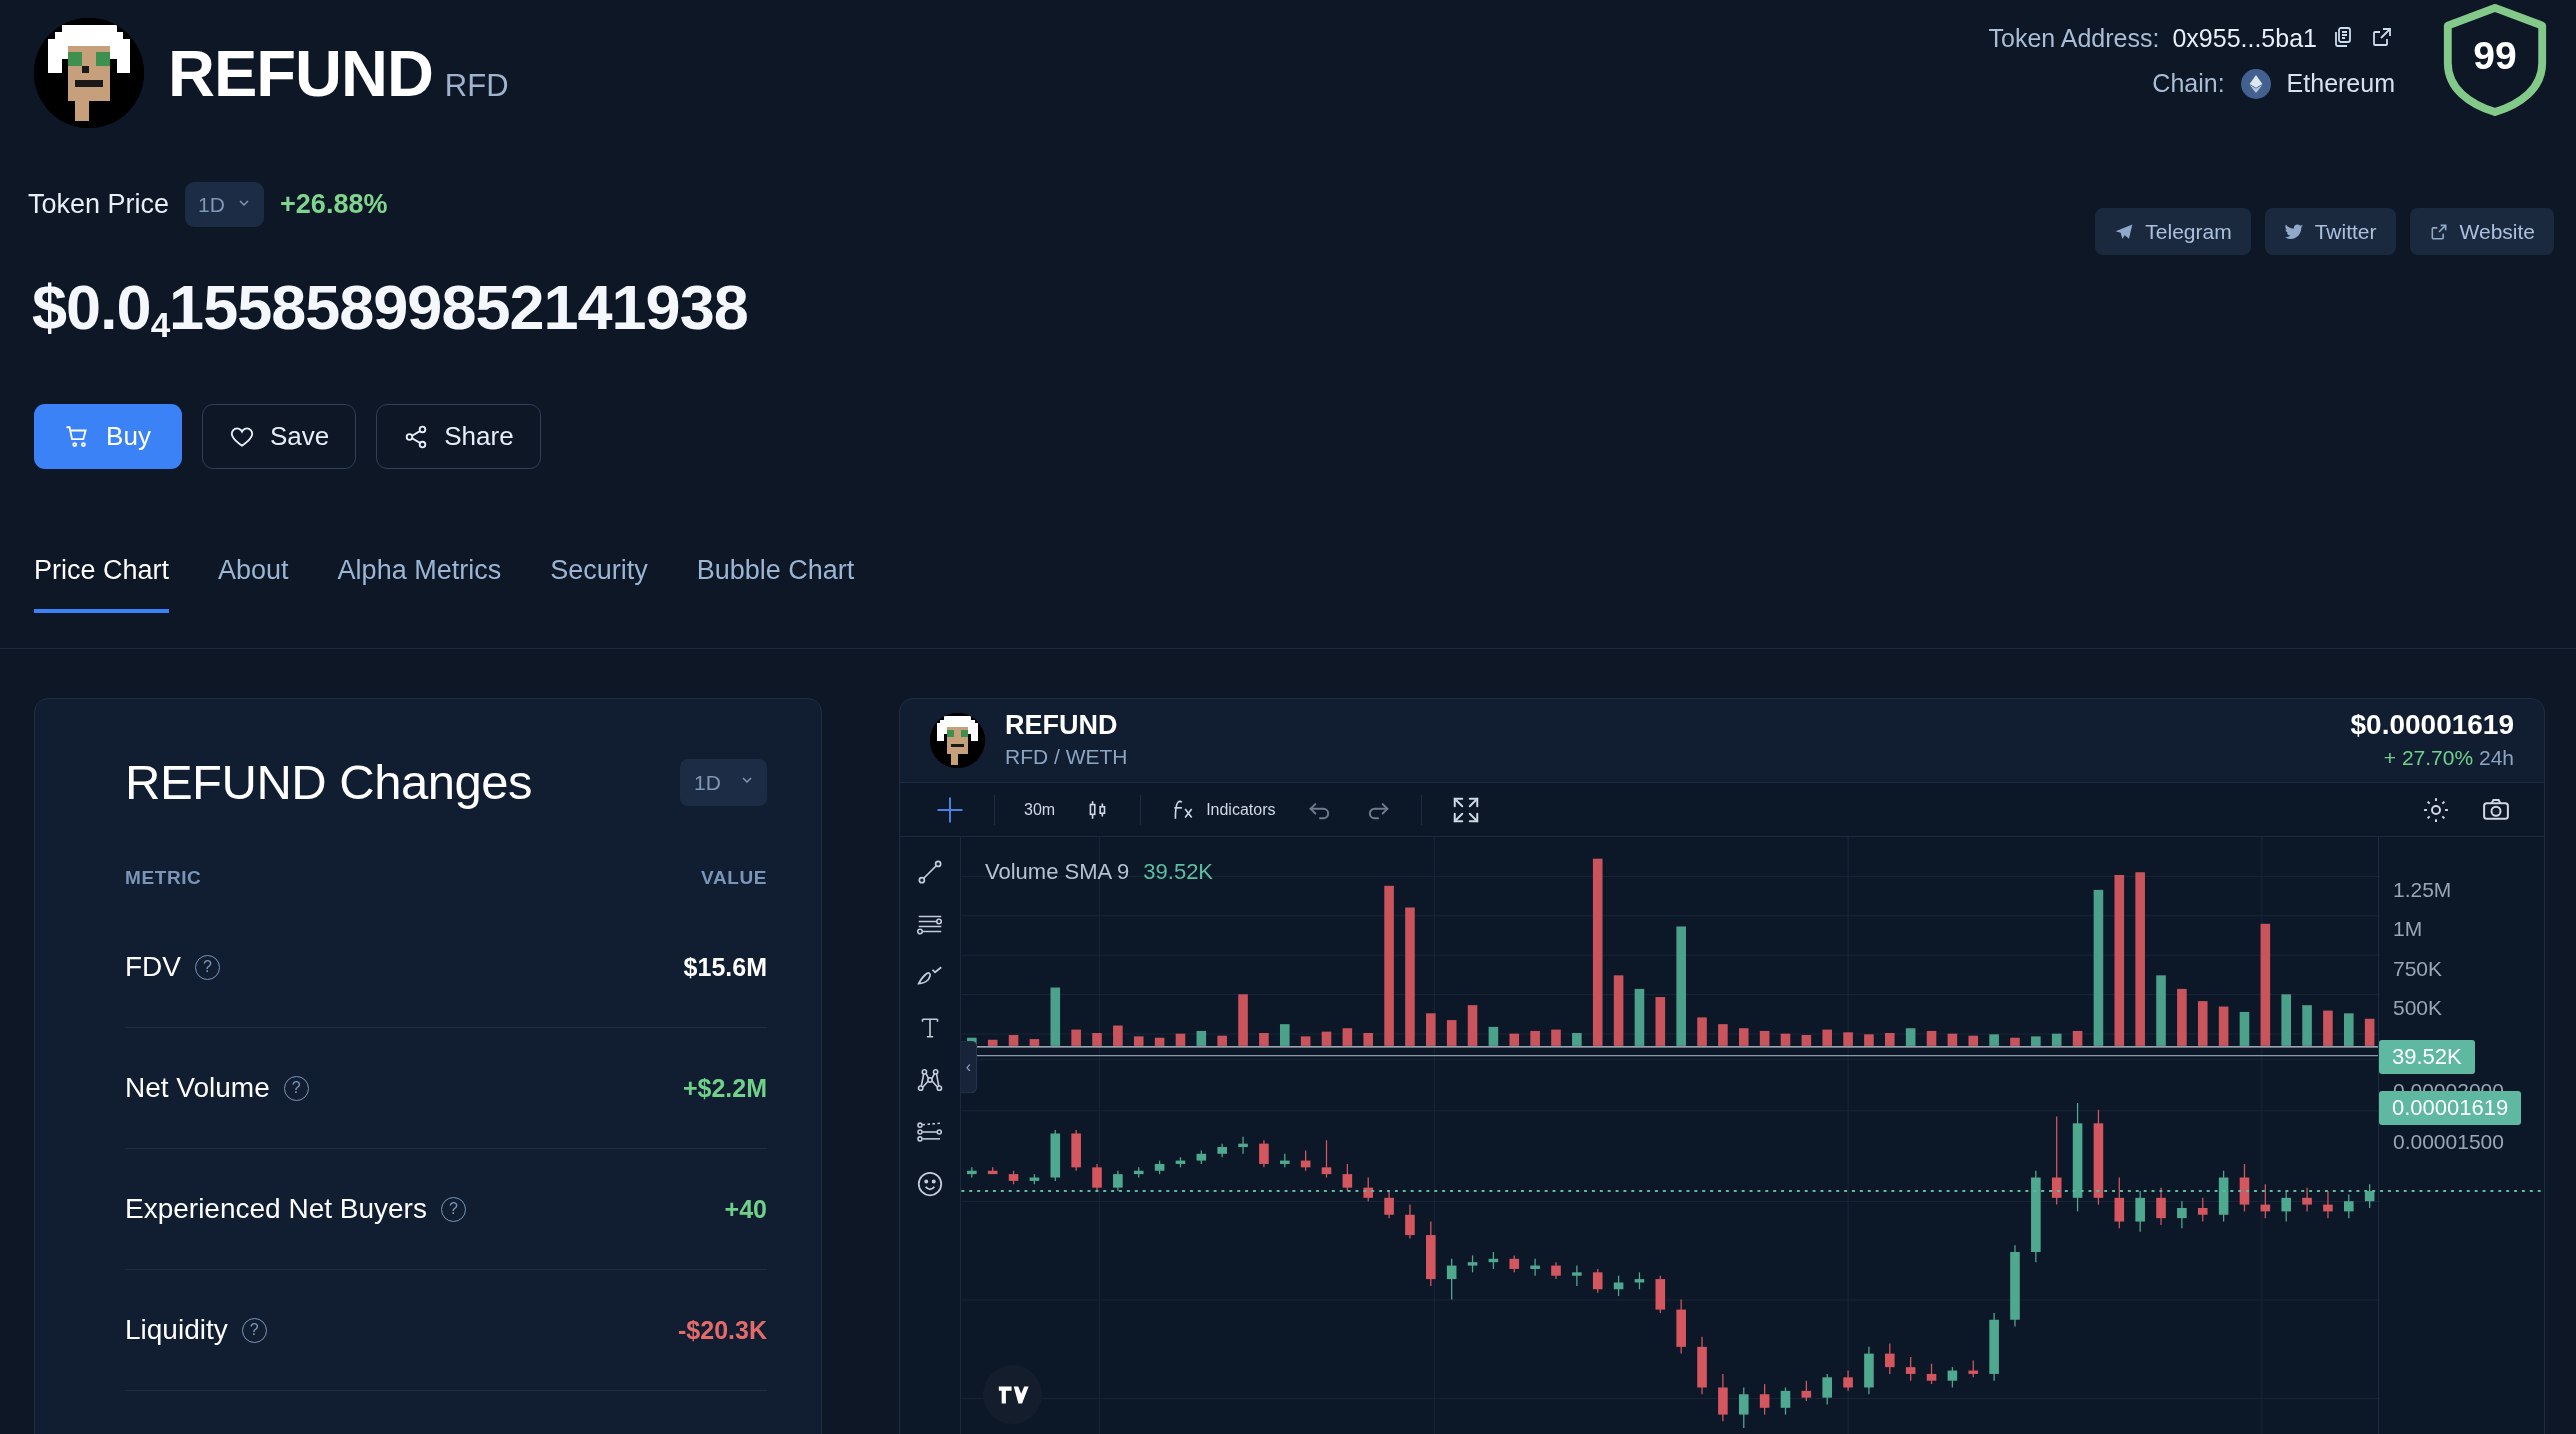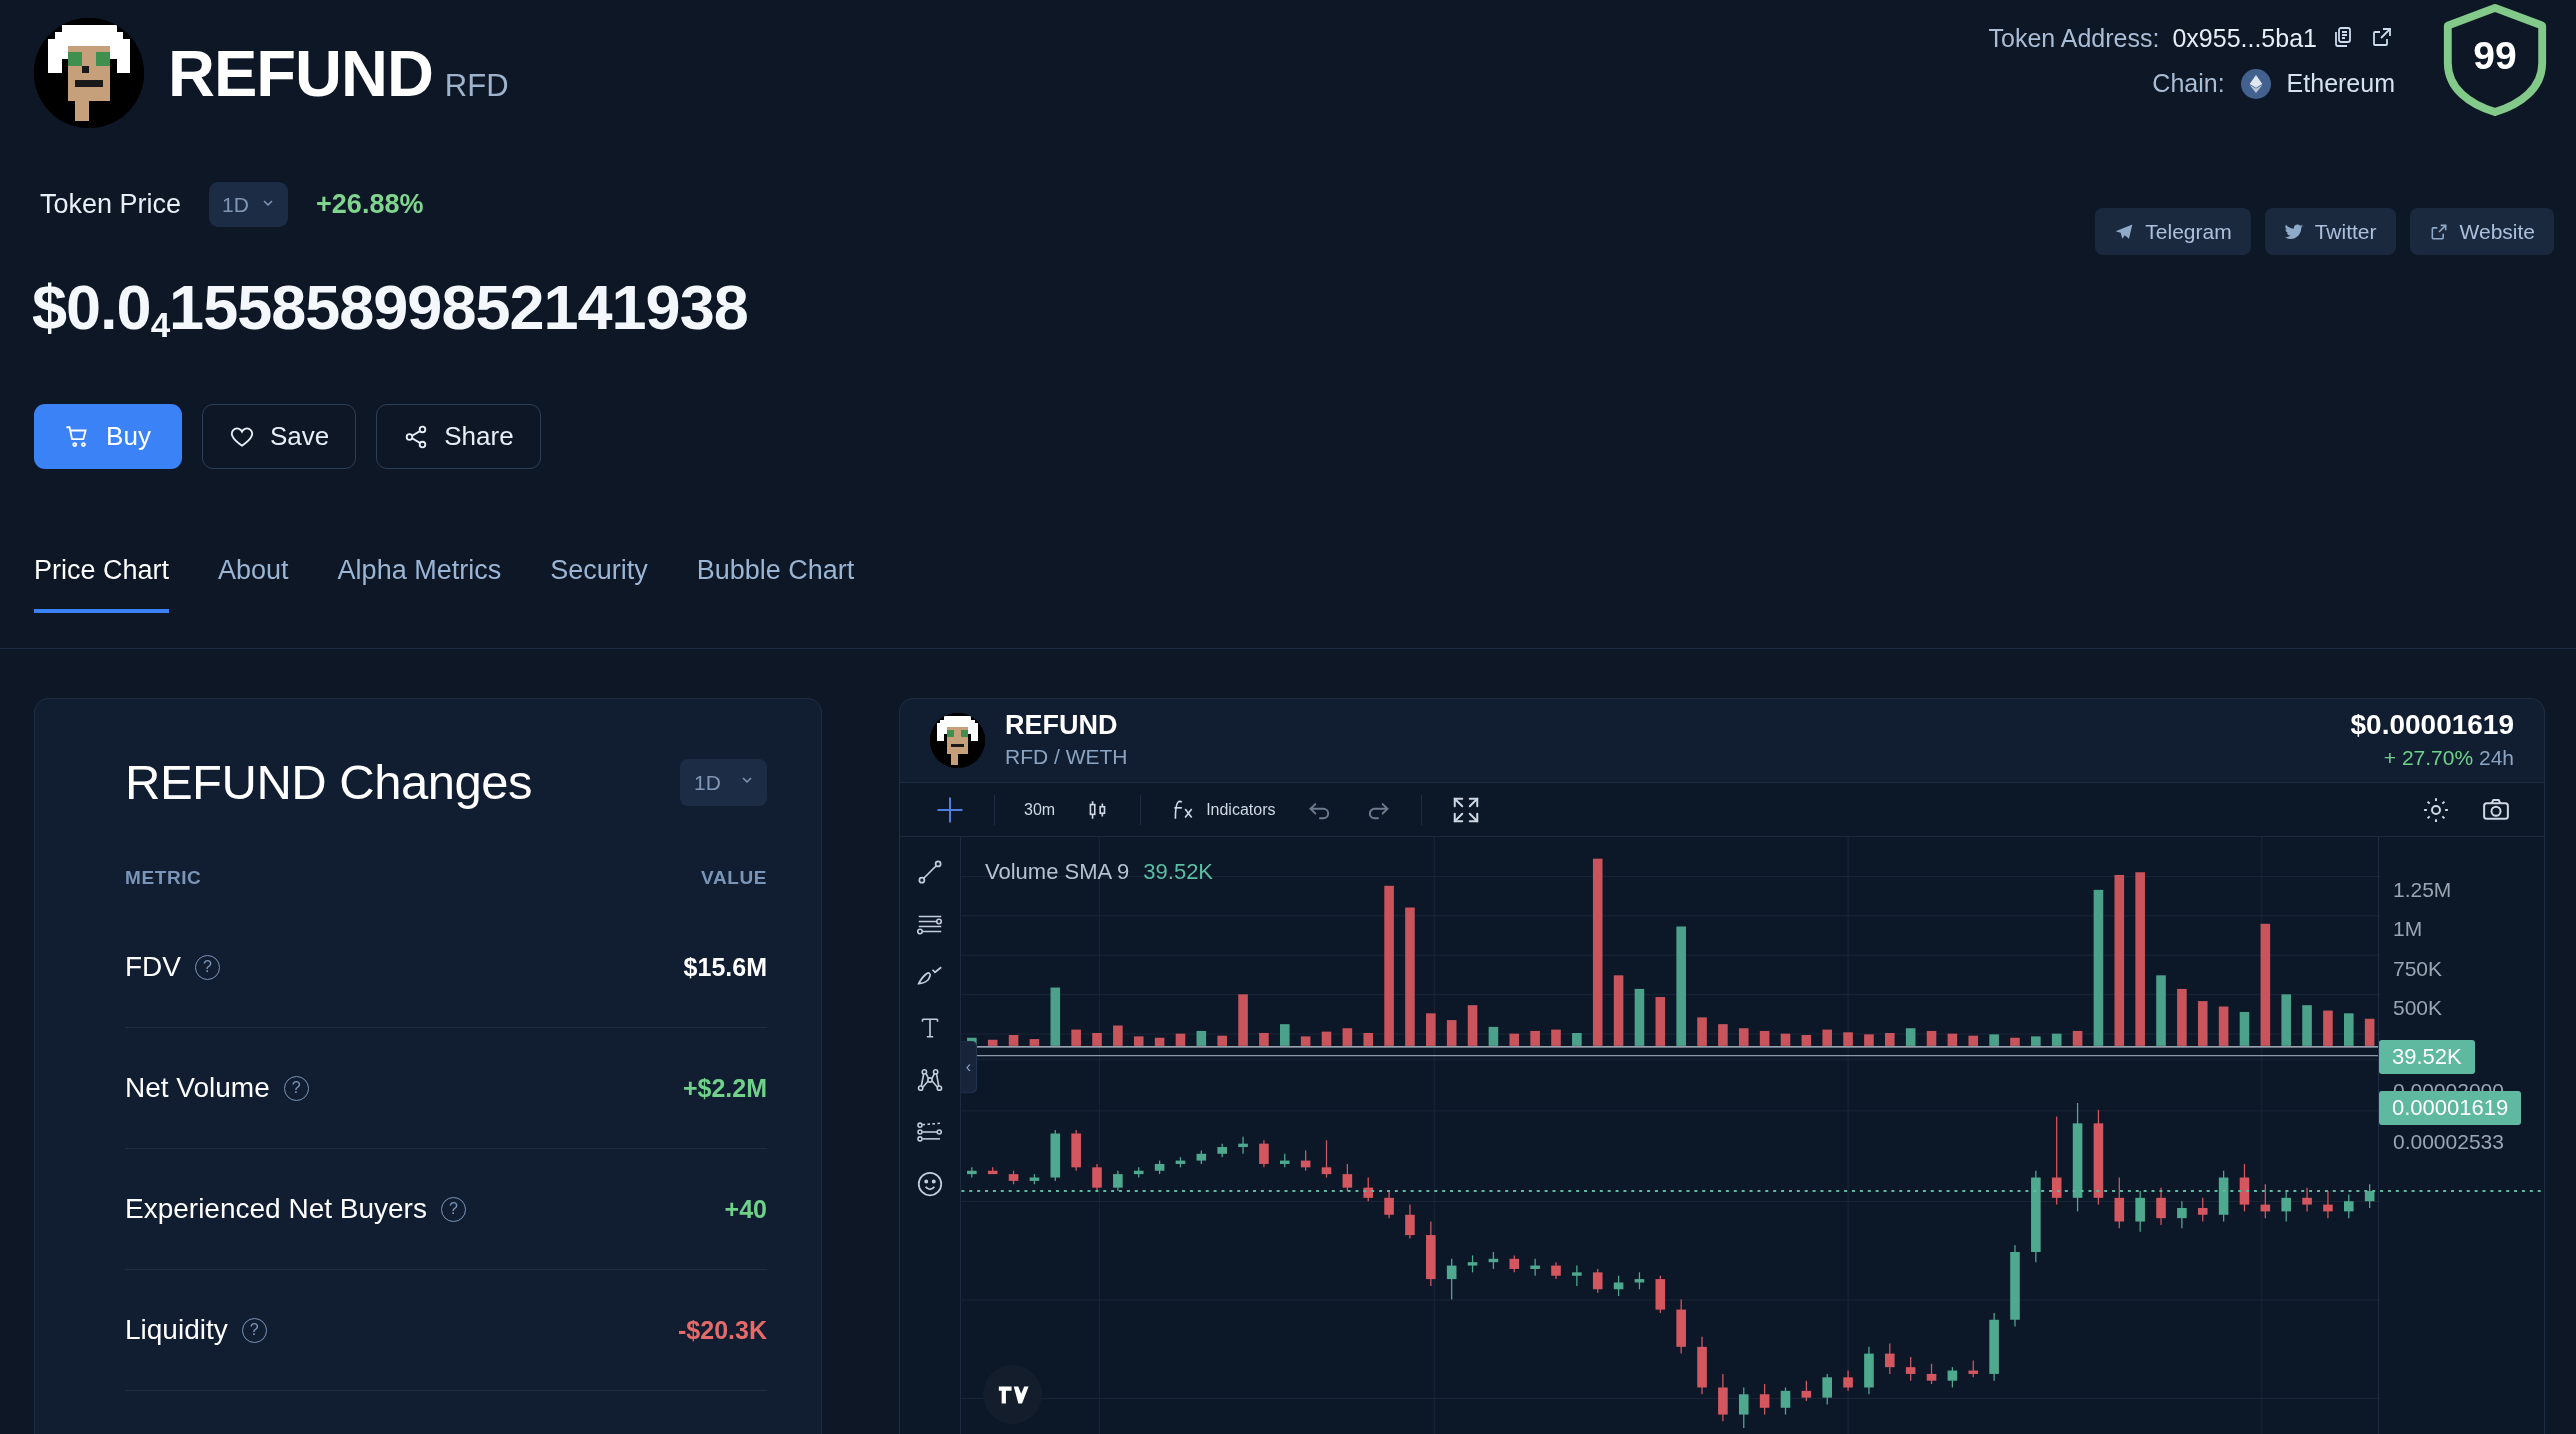--- a/index.html
+++ b/index.html
@@ -53,21 +53,21 @@
   .socials { position: absolute; right: 22px; top: 208px; display: flex; gap: 14px; }
   .social-btn {
     height: 47px; padding: 0 19px; border-radius: 8px; background: #1b293e;
     display: flex; align-items: center; gap: 11px;
     font-size: 21px; color: #aac0dd; cursor: pointer; border: none;
     font-family: "Liberation Sans", sans-serif;
   }
   .social-btn svg { display: block; }
 
   
-  .price-row { position: absolute; left: 40px; top: 182px; display: flex; align-items: center; gap: 28px; }
+  .price-row { position: absolute; left: 28px; top: 182px; display: flex; align-items: center; gap: 16px; }
   .price-label { font-size: 27px; color: #e9eff7; }
   .tf-select {
     width: 79px; height: 45px; background: #1c2c44; border: none; border-radius: 9px;
     color: #7f97b5; font-size: 21px; padding: 0 12px 0 13px;
     font-family: "Liberation Sans", sans-serif;
     appearance: none; -webkit-appearance: none; cursor: pointer;
     position: relative;
   }
   .tf-wrap { position: relative; display: inline-block; }
   .tf-chev { position: absolute; right: 12px; top: 50%; transform: translateY(-50%); pointer-events: none; }
@@ -836,21 +836,21 @@
 
       <div class="price-scale">
         <div class="ps-label" style="top:22px">1.25M</div>
         <div class="ps-label" style="top:61px">1M</div>
         <div class="ps-label" style="top:101px">750K</div>
         <div class="ps-label" style="top:140px">500K</div>
         <div class="ps-label" style="top:179px">250K</div>
         <div class="ps-badge" style="top:203px">39.52K</div>
         <div class="ps-label" style="top:223px">0.00002000</div>
         <div class="ps-badge" style="top:254px">0.00001619</div>
-        <div class="ps-label" style="top:274px">0.00002533</div>
+        <div class="ps-label" style="top:274px">0.00001500</div>
       </div>
 
       <div class="tv-logo">
         <svg width="34" height="34" viewBox="0 0 24 24" fill="#ffffff">
           <path d="M2 6h9v3H7v9H4V9H2z"></path>
             <path d="M12.5 6h3.2l2.1 5.2L19.9 6H23l-4.6 12h-2.6z"></path>
         </svg>
       </div>
     </div>
   </div>

